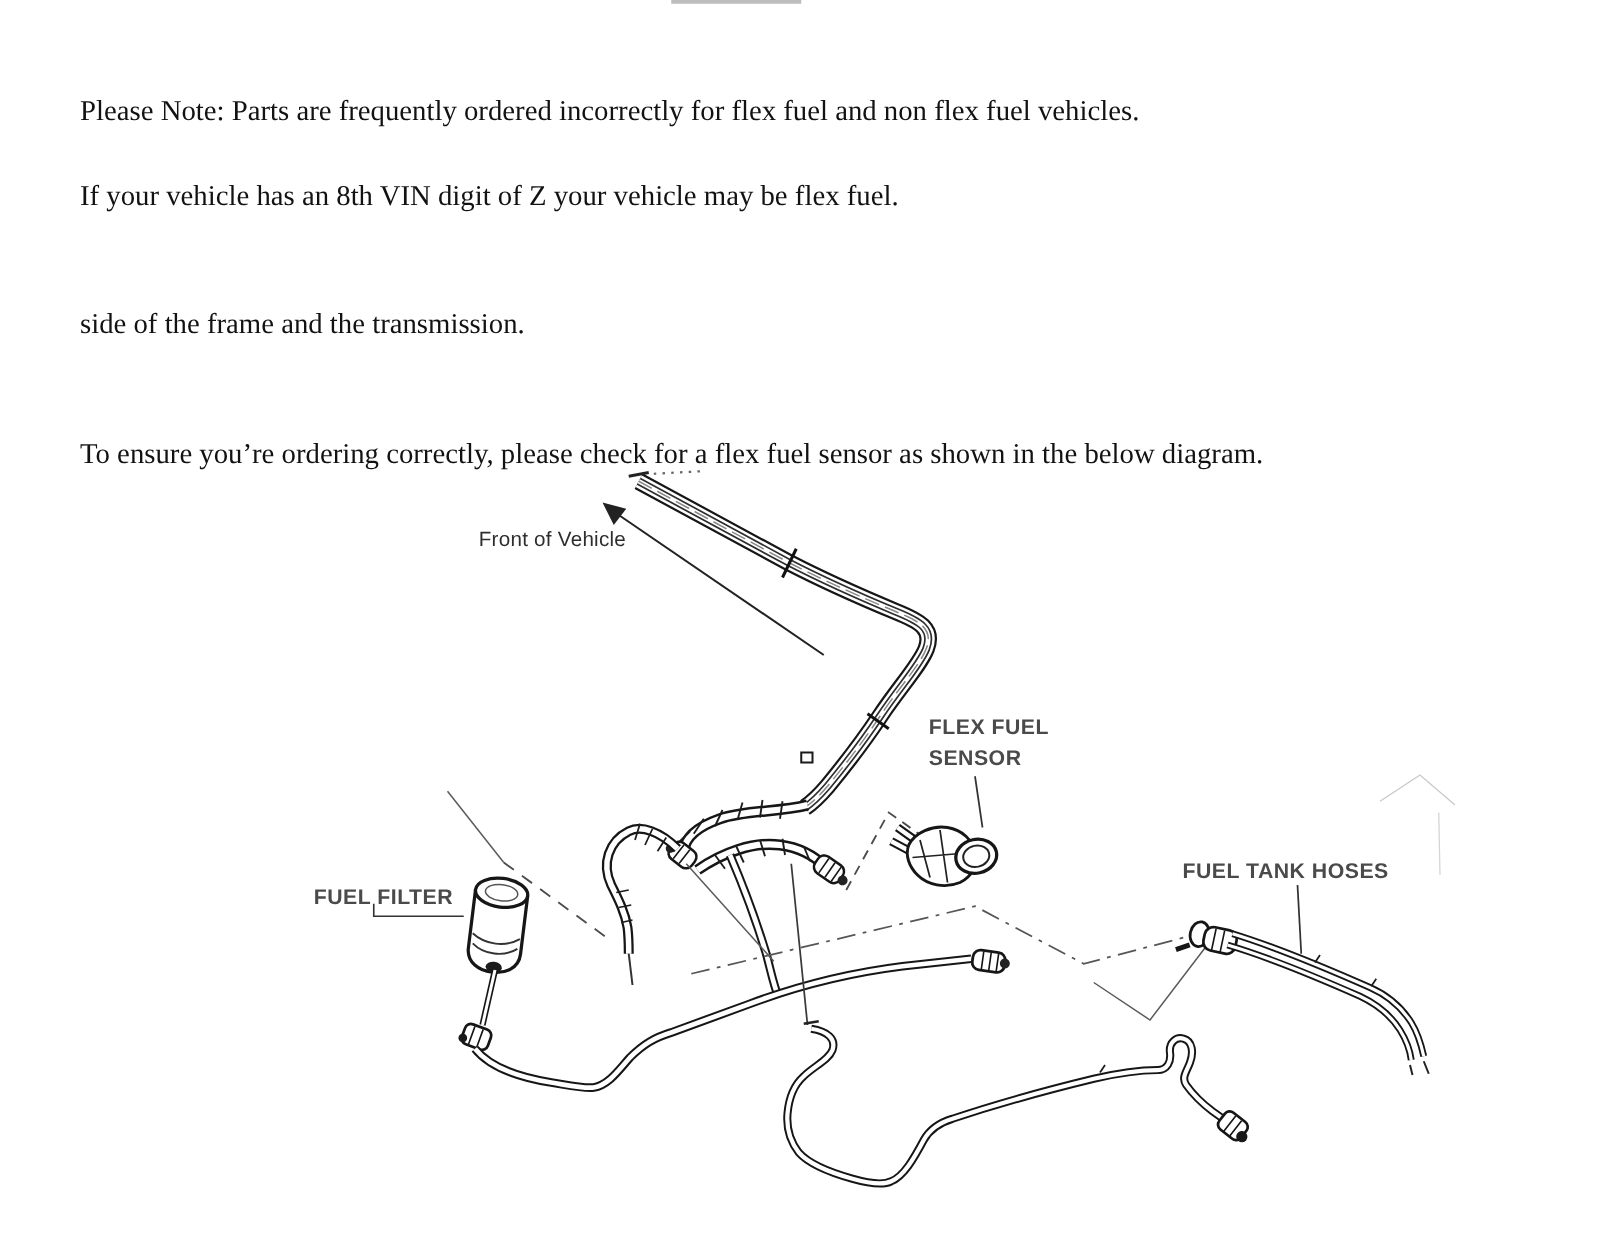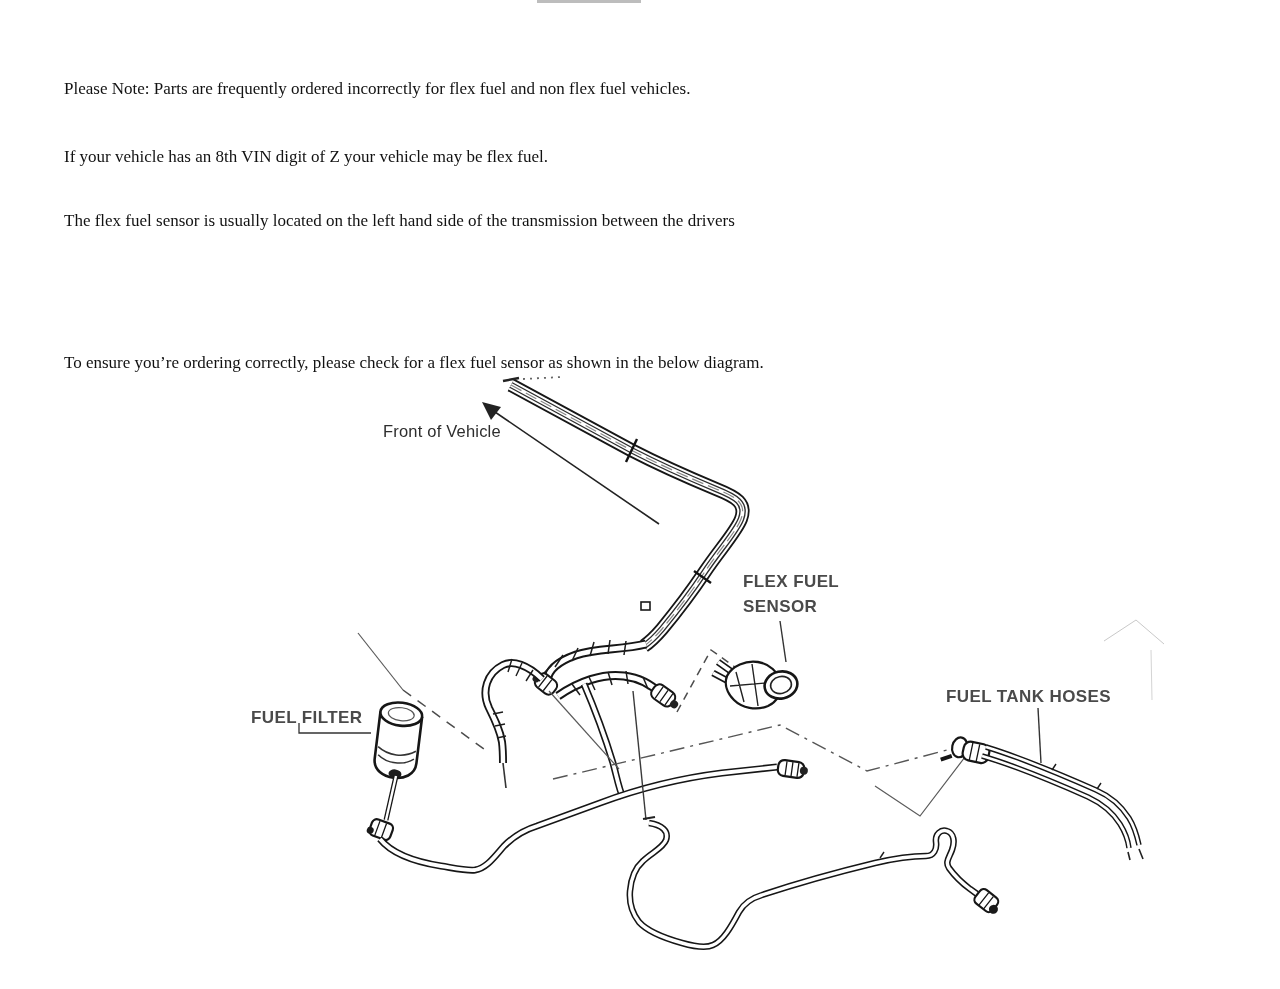--- a/index.html
+++ b/index.html
@@ -2,40 +2,40 @@
 <html><head>
 <meta charset="utf-8">
 <style>
   html,body{margin:0;padding:0;}
   body{
     width:1280px;height:989px;position:relative;background:#ffffff;
     font-family:"Liberation Serif", serif;overflow:hidden;
   }
   .topbar{position:absolute;left:537px;top:0;width:104px;height:3px;background:#bdbdbd;}
   .para{
-    position:absolute;left:64px;color:#121212;font-size:17px;line-height:38px;
+    position:absolute;left:64px;color:#121212;font-size:23px;line-height:38px;
     white-space:nowrap;letter-spacing:0px;
   }
   #p1{top:70px;}
   #p2{top:138px;}
   #p3{top:202px;}
   #p4{top:308px;margin-top:36px;}
   svg text{font-family:"Liberation Sans", sans-serif;}
   .lbl{font-weight:bold;fill:#4a4a4a;font-size:17px;letter-spacing:0.4px;}
   .lbl-plain{font-weight:normal;fill:#2e2e2e;font-size:16.5px;letter-spacing:0.2px;}
   .diagram{position:absolute;left:0;top:0;}
 </style>
 </head>
 <body>
 
 <div class="topbar"></div>
 
 <div class="para" id="p1">Please Note: Parts are frequently ordered incorrectly for flex fuel and non flex fuel vehicles.</div>
 <div class="para" id="p2">If your vehicle has an 8th VIN digit of Z your vehicle may be flex fuel.</div>
-<div class="para" id="p3"><span>The flex fuel sensor is usually located on the left hand side of the transmission between the drivers</span><br></div>
+<div class="para" id="p3"><br><span>side of the frame and the transmission.</span></div>
 <div class="para" id="p4">To ensure you’re ordering correctly, please check for a flex fuel sensor as shown in the below diagram.</div>
 
 <svg class="diagram" width="1280" height="989" viewBox="0 0 1280 989" fill="none">
 
   <g>
     <path d="M511,385 C 550,406 590,428 631,450 C 662,466 692,479 716,489 C 736,497 747,503 741,519 C 736,532 720,549 704,573 C 690,594 676,612 662,629 C 656,636 650,642 644,646" stroke="#161616" stroke-width="14"></path>
     <path d="M511,385 C 550,406 590,428 631,450 C 662,466 692,479 716,489 C 736,497 747,503 741,519 C 736,532 720,549 704,573 C 690,594 676,612 662,629 C 656,636 650,642 644,646" stroke="#ffffff" stroke-width="10.5"></path>
     <path d="M511,385 C 550,406 590,428 631,450 C 662,466 692,479 716,489 C 736,497 747,503 741,519 C 736,532 720,549 704,573 C 690,594 676,612 662,629 C 656,636 650,642 644,646" stroke="#2e2e2e" stroke-width="6.5"></path>
     <path d="M511,385 C 550,406 590,428 631,450 C 662,466 692,479 716,489 C 736,497 747,503 741,519 C 736,532 720,549 704,573 C 690,594 676,612 662,629 C 656,636 650,642 644,646" stroke="#ffffff" stroke-width="3.8"></path>
     <path d="M511,385 C 550,406 590,428 631,450 C 662,466 692,479 716,489 C 736,497 747,503 741,519 C 736,532 720,549 704,573 C 690,594 676,612 662,629 C 656,636 650,642 644,646" stroke="#888888" stroke-width="1.2" stroke-dasharray="12 5"></path>

